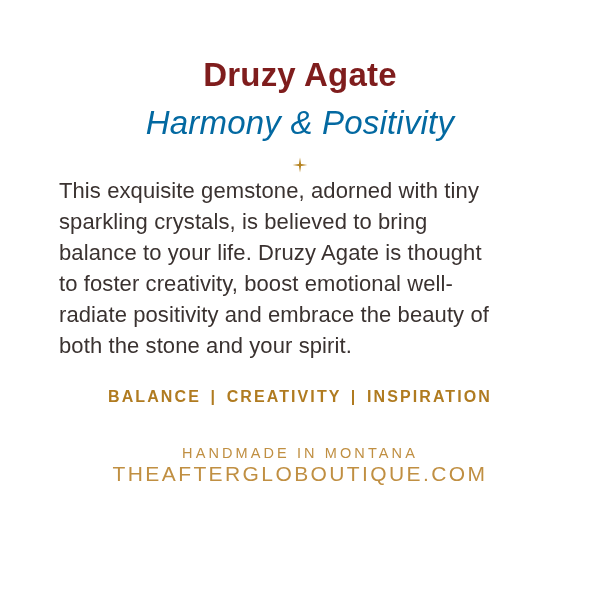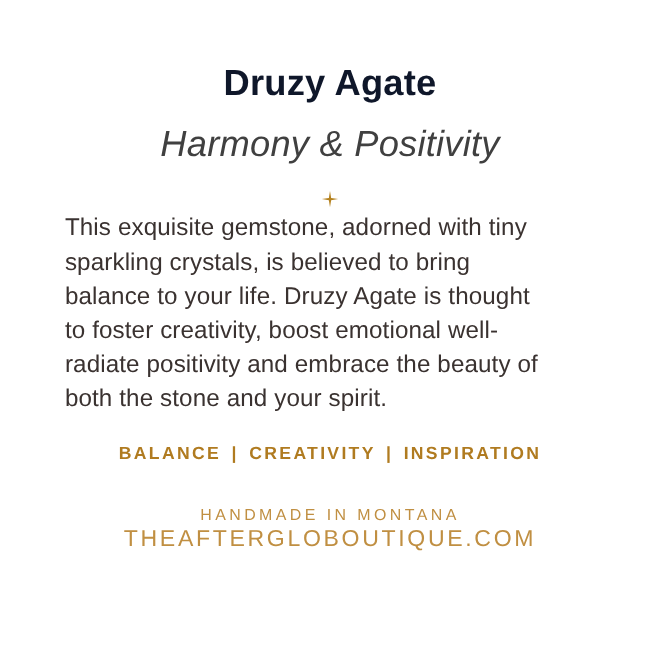--- a/index.html
+++ b/index.html
@@ -25,35 +25,35 @@
     align-items: center;
   }
 
   
   .title {
     margin: 0;
     padding-top: 57px;
     font-size: 33px;
     font-weight: 700;
     letter-spacing: 0.2px;
-    color: #0f172a;
+    color: #7f1d1d;
     text-align: center;
     line-height: 1.08;
     white-space: nowrap;
   }
 
   
   .subtitle {
-    margin: 8px;
+    margin: 0;
     padding-top: 12px;
     font-size: 33px;
     font-weight: 300;
     font-style: italic;
     letter-spacing: 0.2px;
-    color: #404040;
+    color: #0369a1;
     text-align: left;
     line-height: 1.08;
     white-space: nowrap;
   }
 
   
   .divider {
     margin-top: 17px;
     height: 16px;
     width: 30px;

